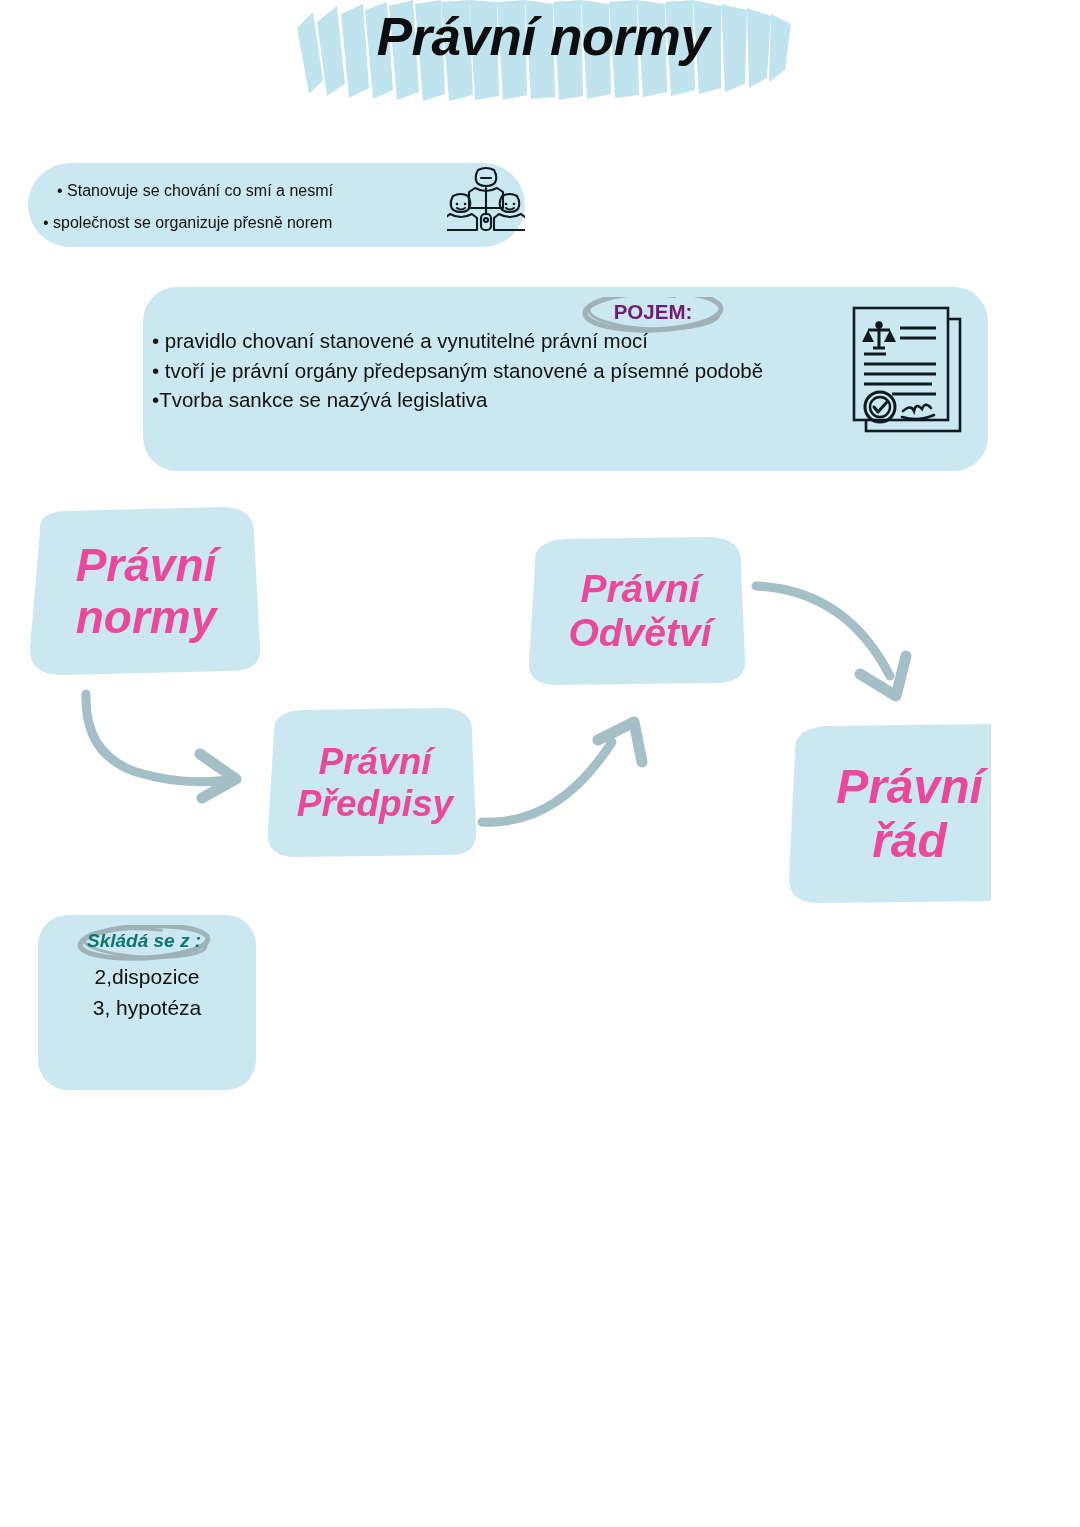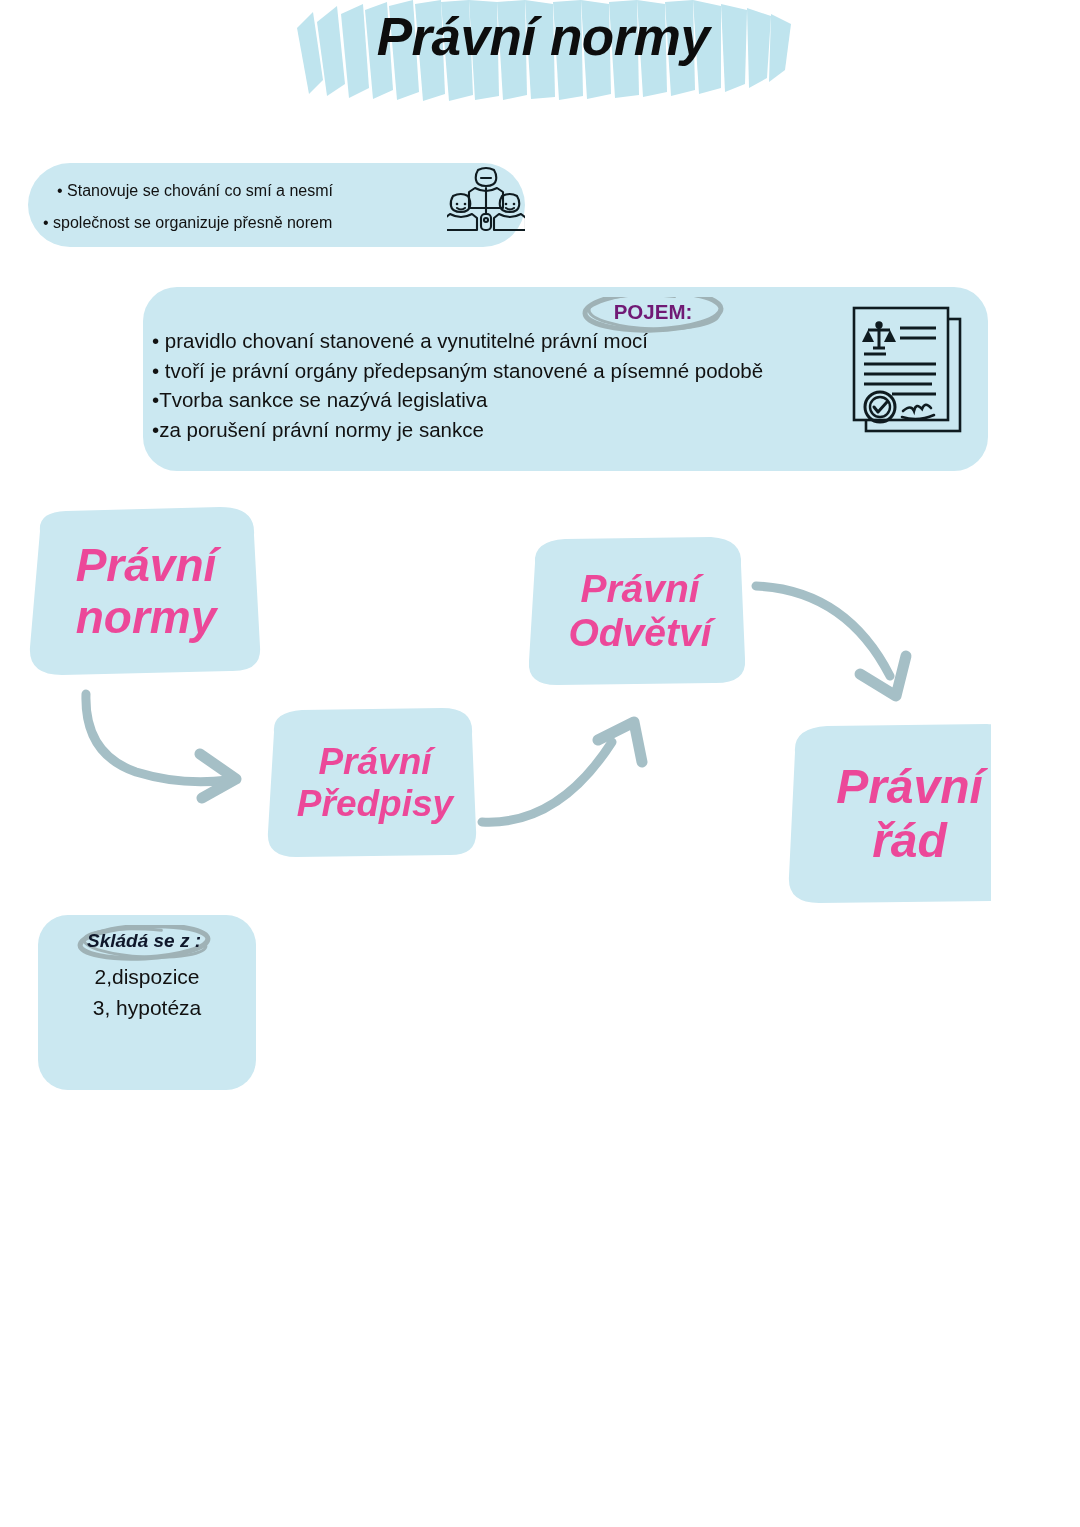--- a/index.html
+++ b/index.html
@@ -204,21 +204,21 @@
   }
   #sklada-heading {
     position: absolute;
     left: 0;
     top: 5px;
     width: 160px;
     text-align: center;
     font-size: 19px;
     font-weight: bold;
     font-style: italic;
-    color: #0f172a;
+    color: #0f766e;
     white-space: nowrap;
   }
   #sklada-list {
     position: absolute;
     left: 0;
     top: 47px;
     width: 100%;
     margin: 0;
     padding: 0;
     list-style: none;
@@ -298,21 +298,20 @@
       <svg class="scribble-ellipse" viewBox="0 0 170 36">
         <ellipse cx="85" cy="14" rx="68" ry="19" fill="none" stroke="#9fb2b6" stroke-width="5" stroke-linecap="round" transform="rotate(-2 85 14)"></ellipse>
         <ellipse cx="86" cy="15" rx="65" ry="17" fill="none" stroke="#9fb2b6" stroke-width="3" stroke-linecap="round" stroke-dasharray="230 60" transform="rotate(2 86 15)"></ellipse>
       </svg>
       <div id="pojem-heading">POJEM:</div>
     </div>
     <ul class="bullet-list">
       <li>• pravidlo chovaní stanovené a vynutitelné právní mocí</li>
       <li>• tvoří je právní orgány předepsaným stanovené a písemné podobě</li>
       <li>•Tvorba sankce se nazývá legislativa</li>
-      <li>•za porušení právní normy je sankce</li>
     </ul>
   </div>
 
   <svg id="icon-document" viewBox="0 0 122 137">
     <g fill="none" stroke="#0f1b20" stroke-width="2.6">
       <rect x="18" y="16" width="94" height="112" fill="#cbe8f1"></rect>
       <rect x="6" y="5" width="94" height="112" fill="#cbe8f1"></rect>
 
       <path d="M31,22 v22" stroke-width="3"></path>
       <path d="M20,27 h22" stroke-width="3"></path>

